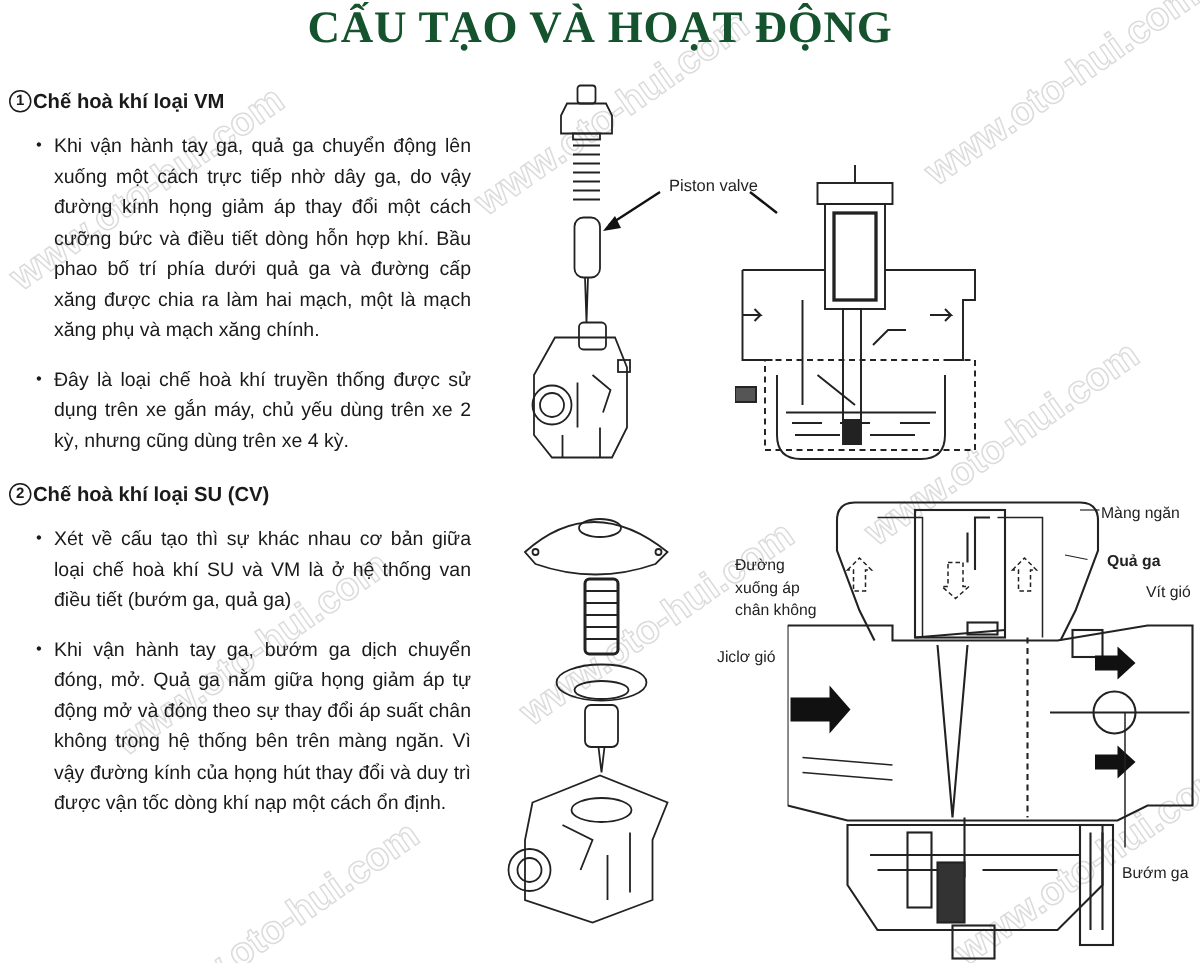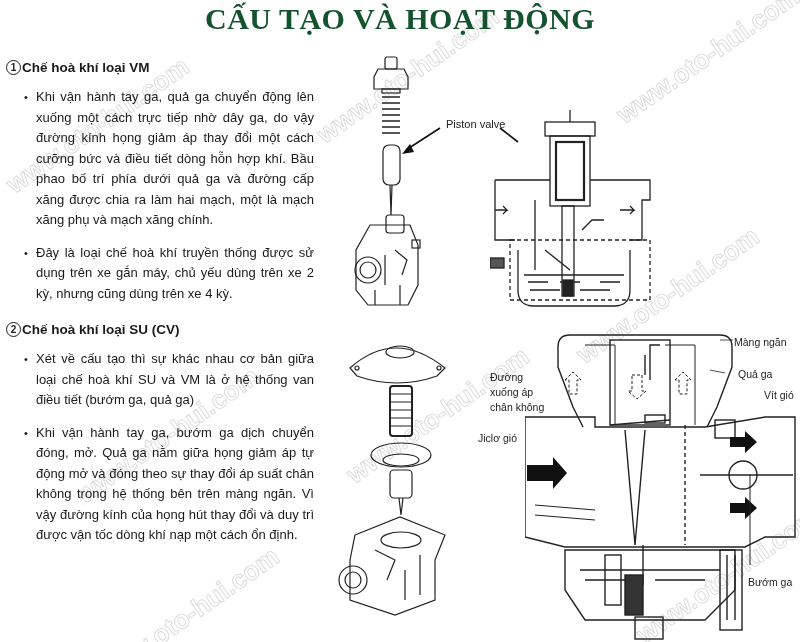--- a/index.html
+++ b/index.html
@@ -168,21 +168,21 @@
     <ellipse cx="218" cy="150" rx="14" ry="14"></ellipse>
     <line x1="225" y1="150" x2="225" y2="240" stroke-width="1"></line>
   </g>
   <g stroke="#222" stroke-width="0.8">
     <line x1="195" y1="15" x2="208" y2="15"></line>
     <line x1="185" y1="45" x2="200" y2="48"></line>
   </g>
 </svg>
 
 <div class="lbl" style="left:734px;top:336px;">Màng ngăn</div>
-<div class="lbl" style="left:738px;top:368px;">Quả ga</div>
+<div class="lbl" style="left:738px;top:368px;font-weight:bold;">Quả ga</div>
 <div class="lbl" style="left:764px;top:389px;">Vít gió</div>
 <div class="lbl" style="left:490px;top:370px;line-height:15px;">
   <div>Đường</div>
   <div>xuống áp</div>
   <div>chân không</div>
 </div>
 <div class="lbl" style="left:478px;top:432px;text-align:right;">Jiclơ gió</div>
 <div class="lbl" style="left:748px;top:576px;">Bướm ga</div>
 
 </body></html>

